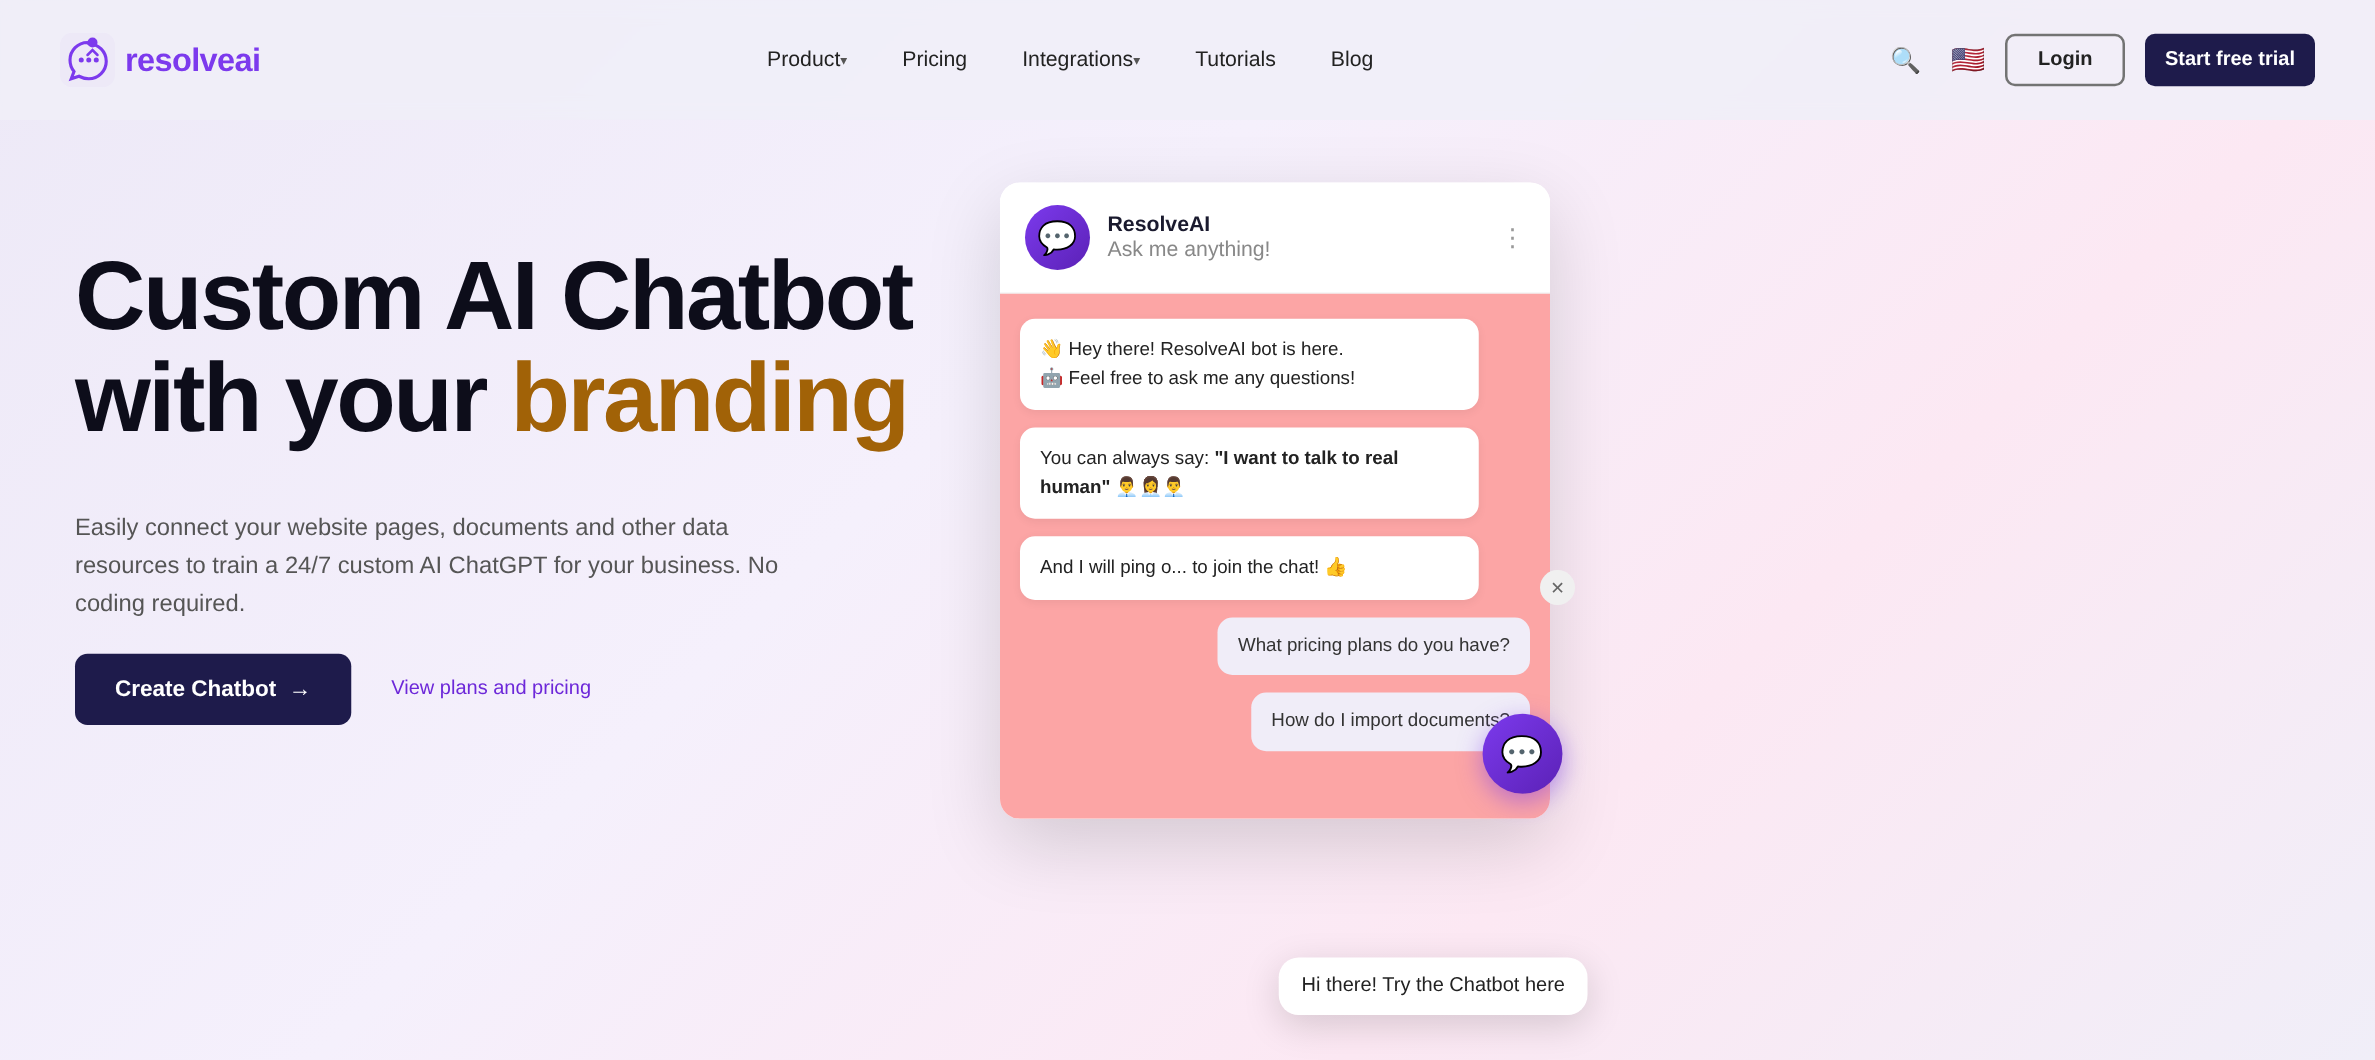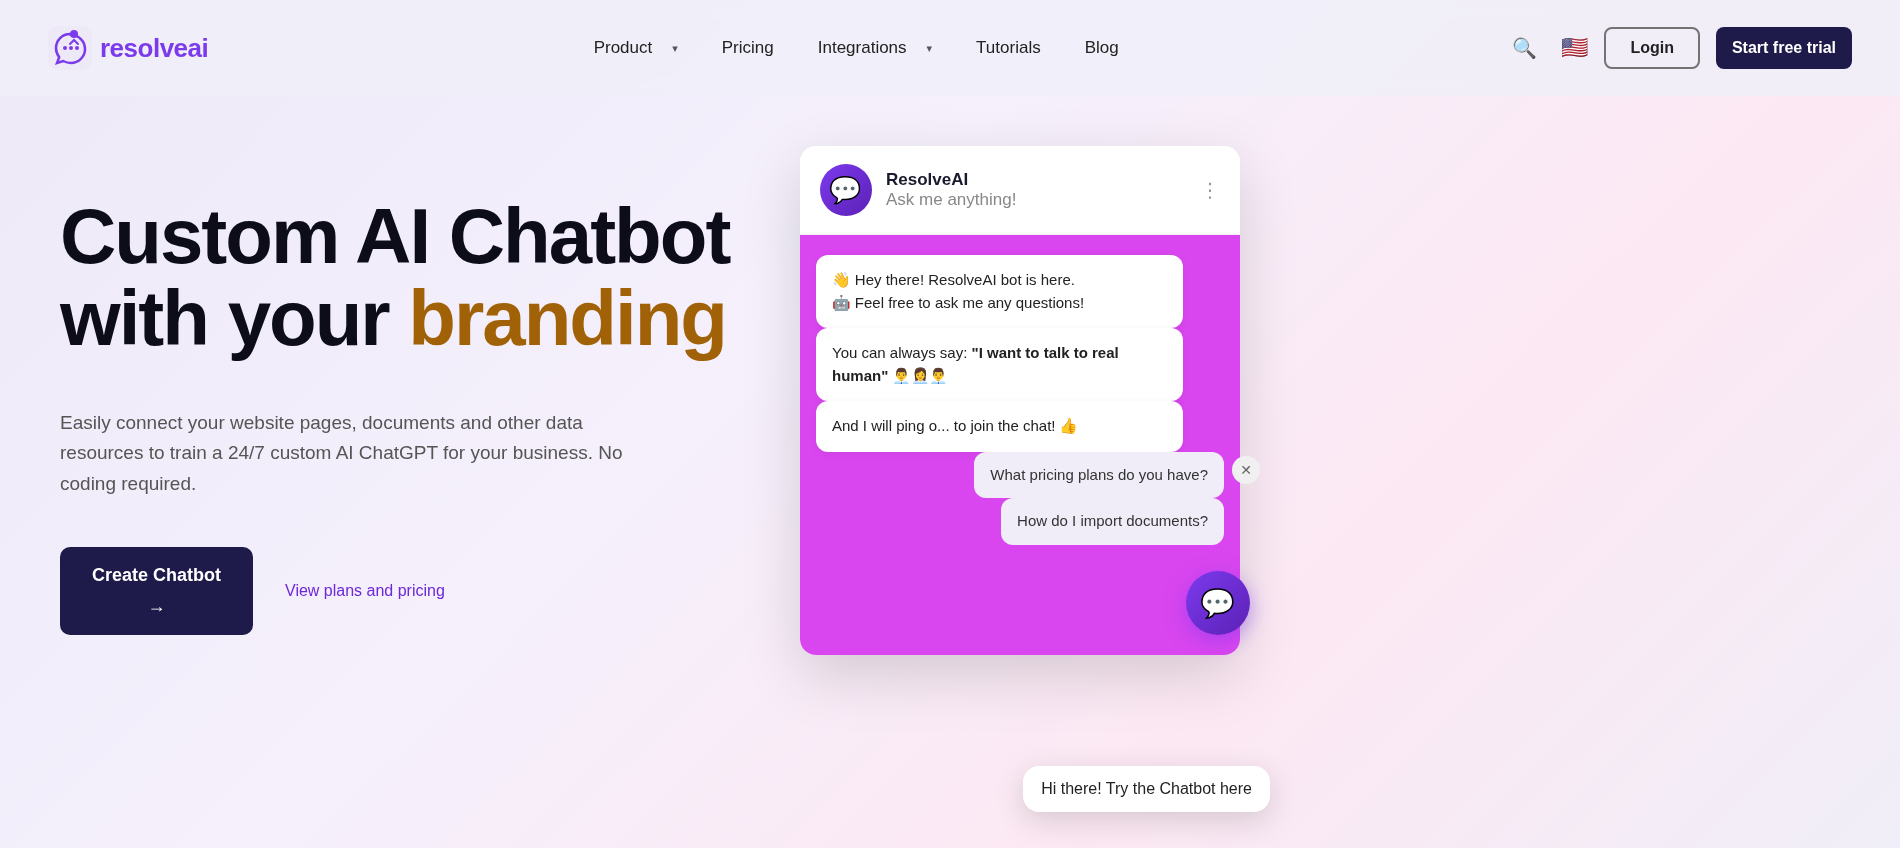--- a/index.html
+++ b/index.html
@@ -56,21 +56,21 @@
 
     .nav-links {
       display: flex;
       align-items: center;
       gap: 8px;
     }
 
     .nav-link {
       display: flex;
       align-items: center;
-      gap: 20px;
+      gap: 0;
       padding: 10px 18px;
       font-size: 17px;
       font-weight: 500;
       color: #222;
       text-decoration: none;
       cursor: pointer;
     }
 
     .nav-chevron {
       font-size: 11px;
@@ -146,42 +146,41 @@
 
     .hero-title .accent {
       color: #a16207;
     }
 
     .hero-subtitle {
       font-size: 19px;
       color: #555;
       line-height: 1.6;
       max-width: 580px;
-      margin-bottom: 48px;
+      margin-bottom: 24px;
     }
 
     .hero-cta {
       display: flex;
       align-items: center;
       gap: 32px;
     }
 
     .create-btn {
       display: flex;
       align-items: center;
       gap: 10px;
       padding: 18px 32px;
       background: #1e1b4b;
       border: none;
       border-radius: 10px;
       font-size: 18px;
       font-weight: 600;
       color: #fff;
       cursor: pointer;
-      flex-direction: column;
     }
 
     .arrow-icon {
       font-size: 18px;
     }
 
     .view-plans-link {
       font-size: 16px;
       font-weight: 500;
       color: #6d28d9;
@@ -241,24 +240,25 @@
     }
 
     .chat-dots {
       font-size: 20px;
       color: #999;
       cursor: pointer;
     }
 
     .chat-body {
       padding: 20px 16px;
-      background: #d946ef;
+      background: #fca5a5;
       min-height: 420px;
       display: flex;
       flex-direction: column;
+      gap: 14px;
     }
 
     .chat-bubble {
       background: #fff;
       border-radius: 12px;
       padding: 14px 16px;
       font-size: 15px;
       color: #222;
       line-height: 1.5;
       box-shadow: 0 2px 8px rgba(0,0,0,0.06);

